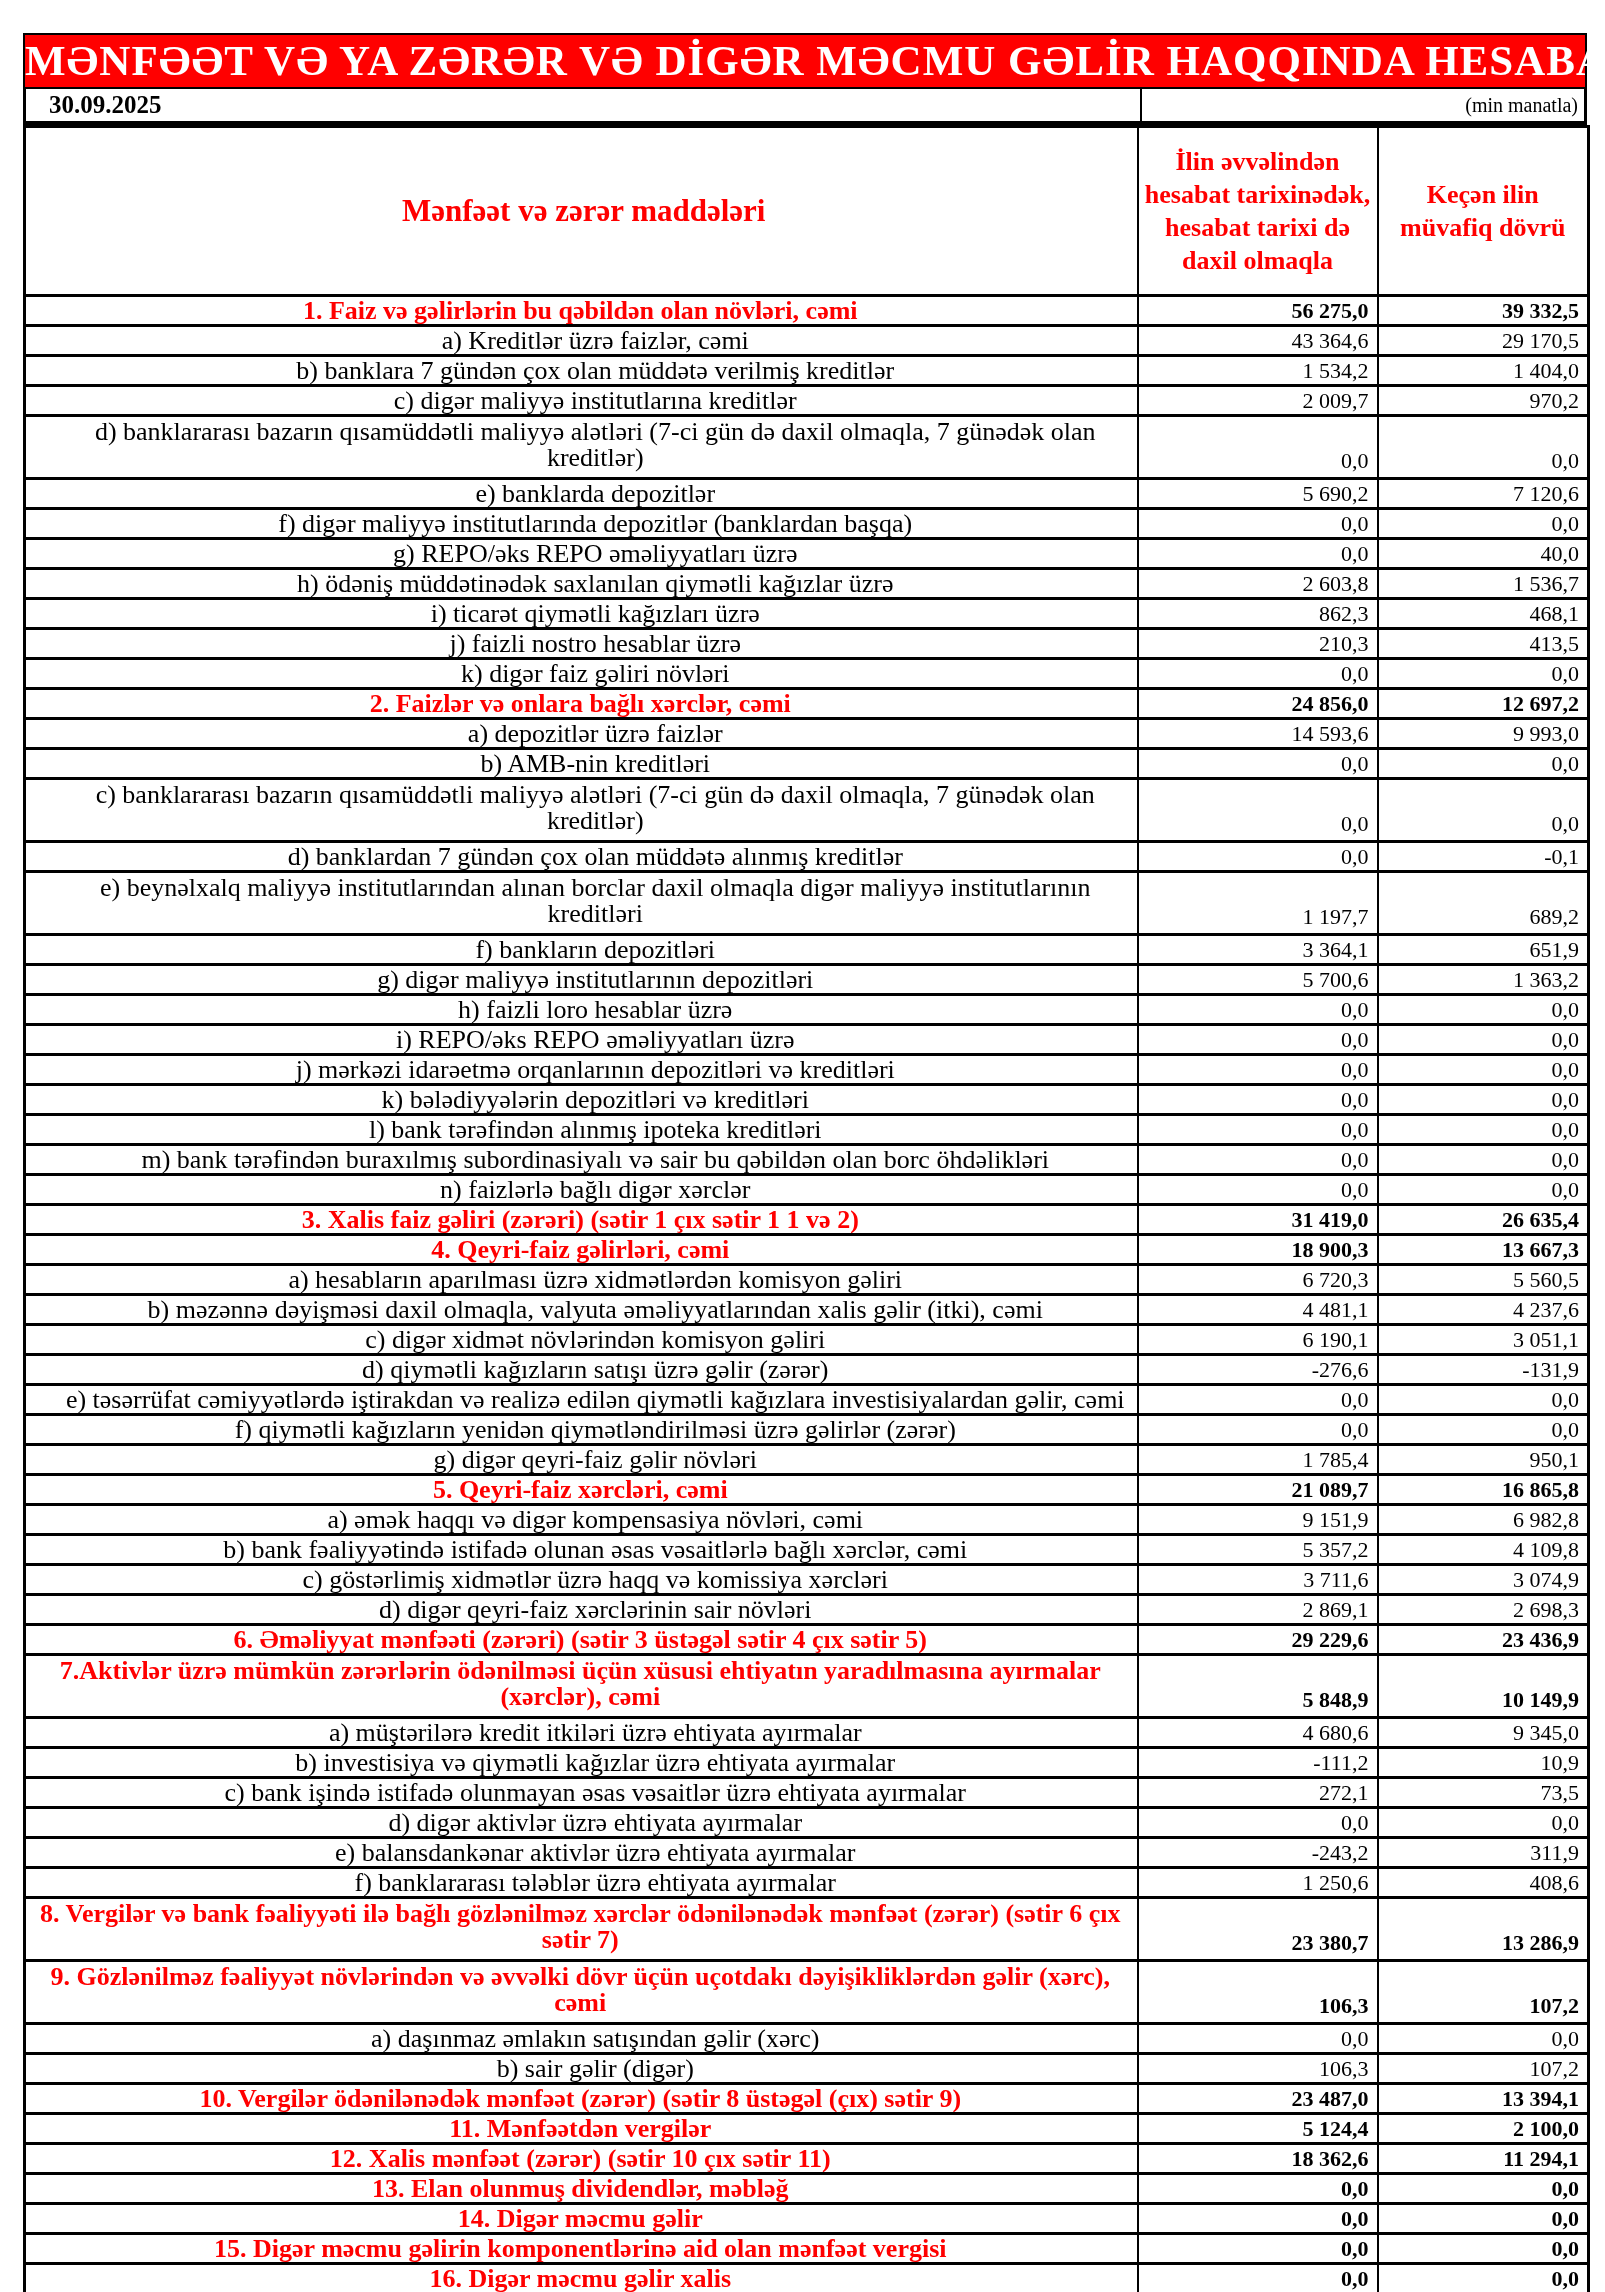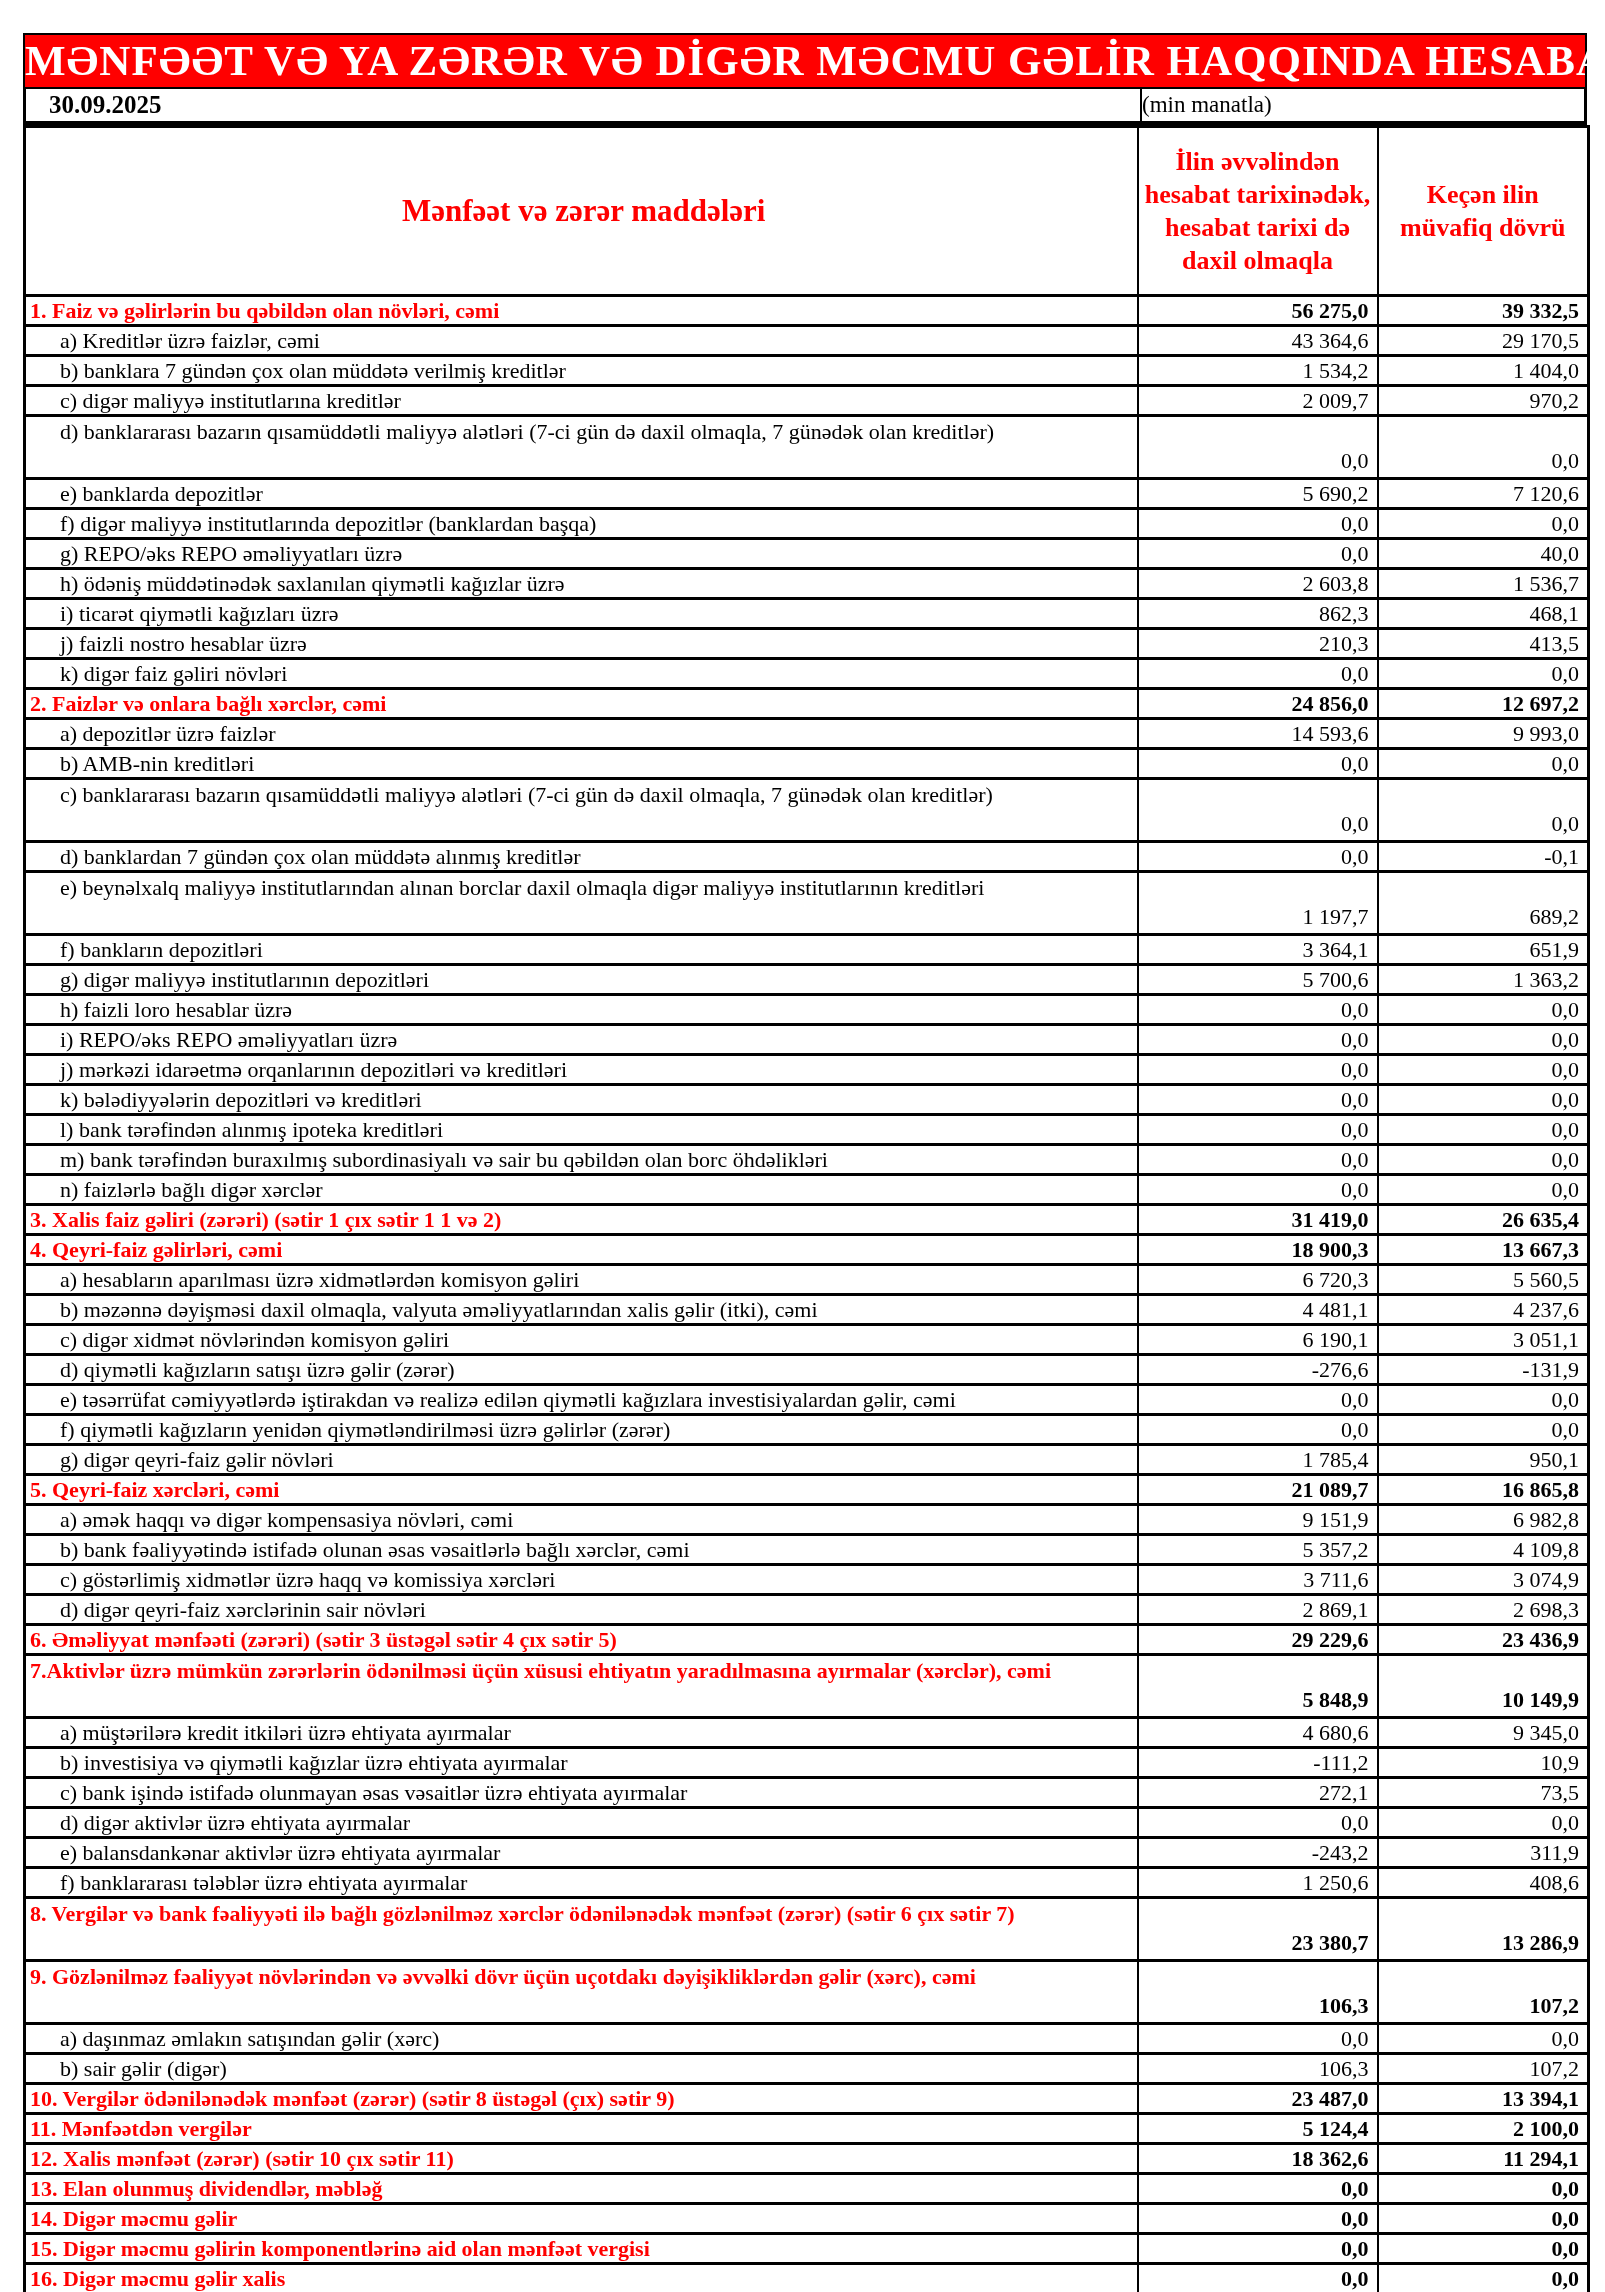--- a/index.html
+++ b/index.html
@@ -17,38 +17,38 @@
   }
   .daterow{
     display:flex;border-left:3px solid #000;border-right:3px solid #000;
     border-bottom:4px solid #000;height:32px;
   }
   .daterow .date{
     width:1116px;border-right:2px solid #000;box-sizing:border-box;
     font-weight:bold;font-size:25px;line-height:32px;padding-left:23px;
   }
   .daterow .unit{
-    flex:1;font-size:23px;line-height:32px;padding-right:6px;
+    flex:1;text-align:right;font-size:20px;line-height:32px;padding-right:6px;
   }
   table.pl{
     border-collapse:collapse;table-layout:fixed;width:1564px;
     border:3px solid #000;
   }
   .pl th,.pl td{
     border-left:2px solid #000;border-right:2px solid #000;
     border-top:3px solid #000;border-bottom:3px solid #000;
     overflow:hidden;
   }
   .pl thead tr{height:169px;}
   .pl thead th{color:#ff0000;font-weight:bold;vertical-align:middle;text-align:center;}
   th.h-items{font-size:31px;padding-left:6px;}
   th.h-num{font-size:26px;line-height:33px;padding:0 6px;}
   .pl tbody tr{height:30px;}
   .pl tbody tr.tall{height:63px;}
-  td.lbl{font-size:22px;line-height:26px;padding:0 6px 0 34px;text-align:left;vertical-align:middle;}
+  td.lbl{font-size:26px;line-height:26px;padding:0 6px 0 34px;text-align:center;vertical-align:middle;}
   tr.section td.lbl{color:#ff0000;font-weight:bold;padding-left:4px;}
   td.num{font-size:22px;line-height:26px;text-align:right;padding:0 8px 0 2px;
          vertical-align:middle;white-space:nowrap;}
   tr.section td.num{font-weight:bold;}
   tr.tall td.lbl{vertical-align:top;padding-top:2px;margin-left:44px;}
   tr.tall td.num{vertical-align:bottom;padding-bottom:3px;}
 </style>
 </head>
 <body>
 

